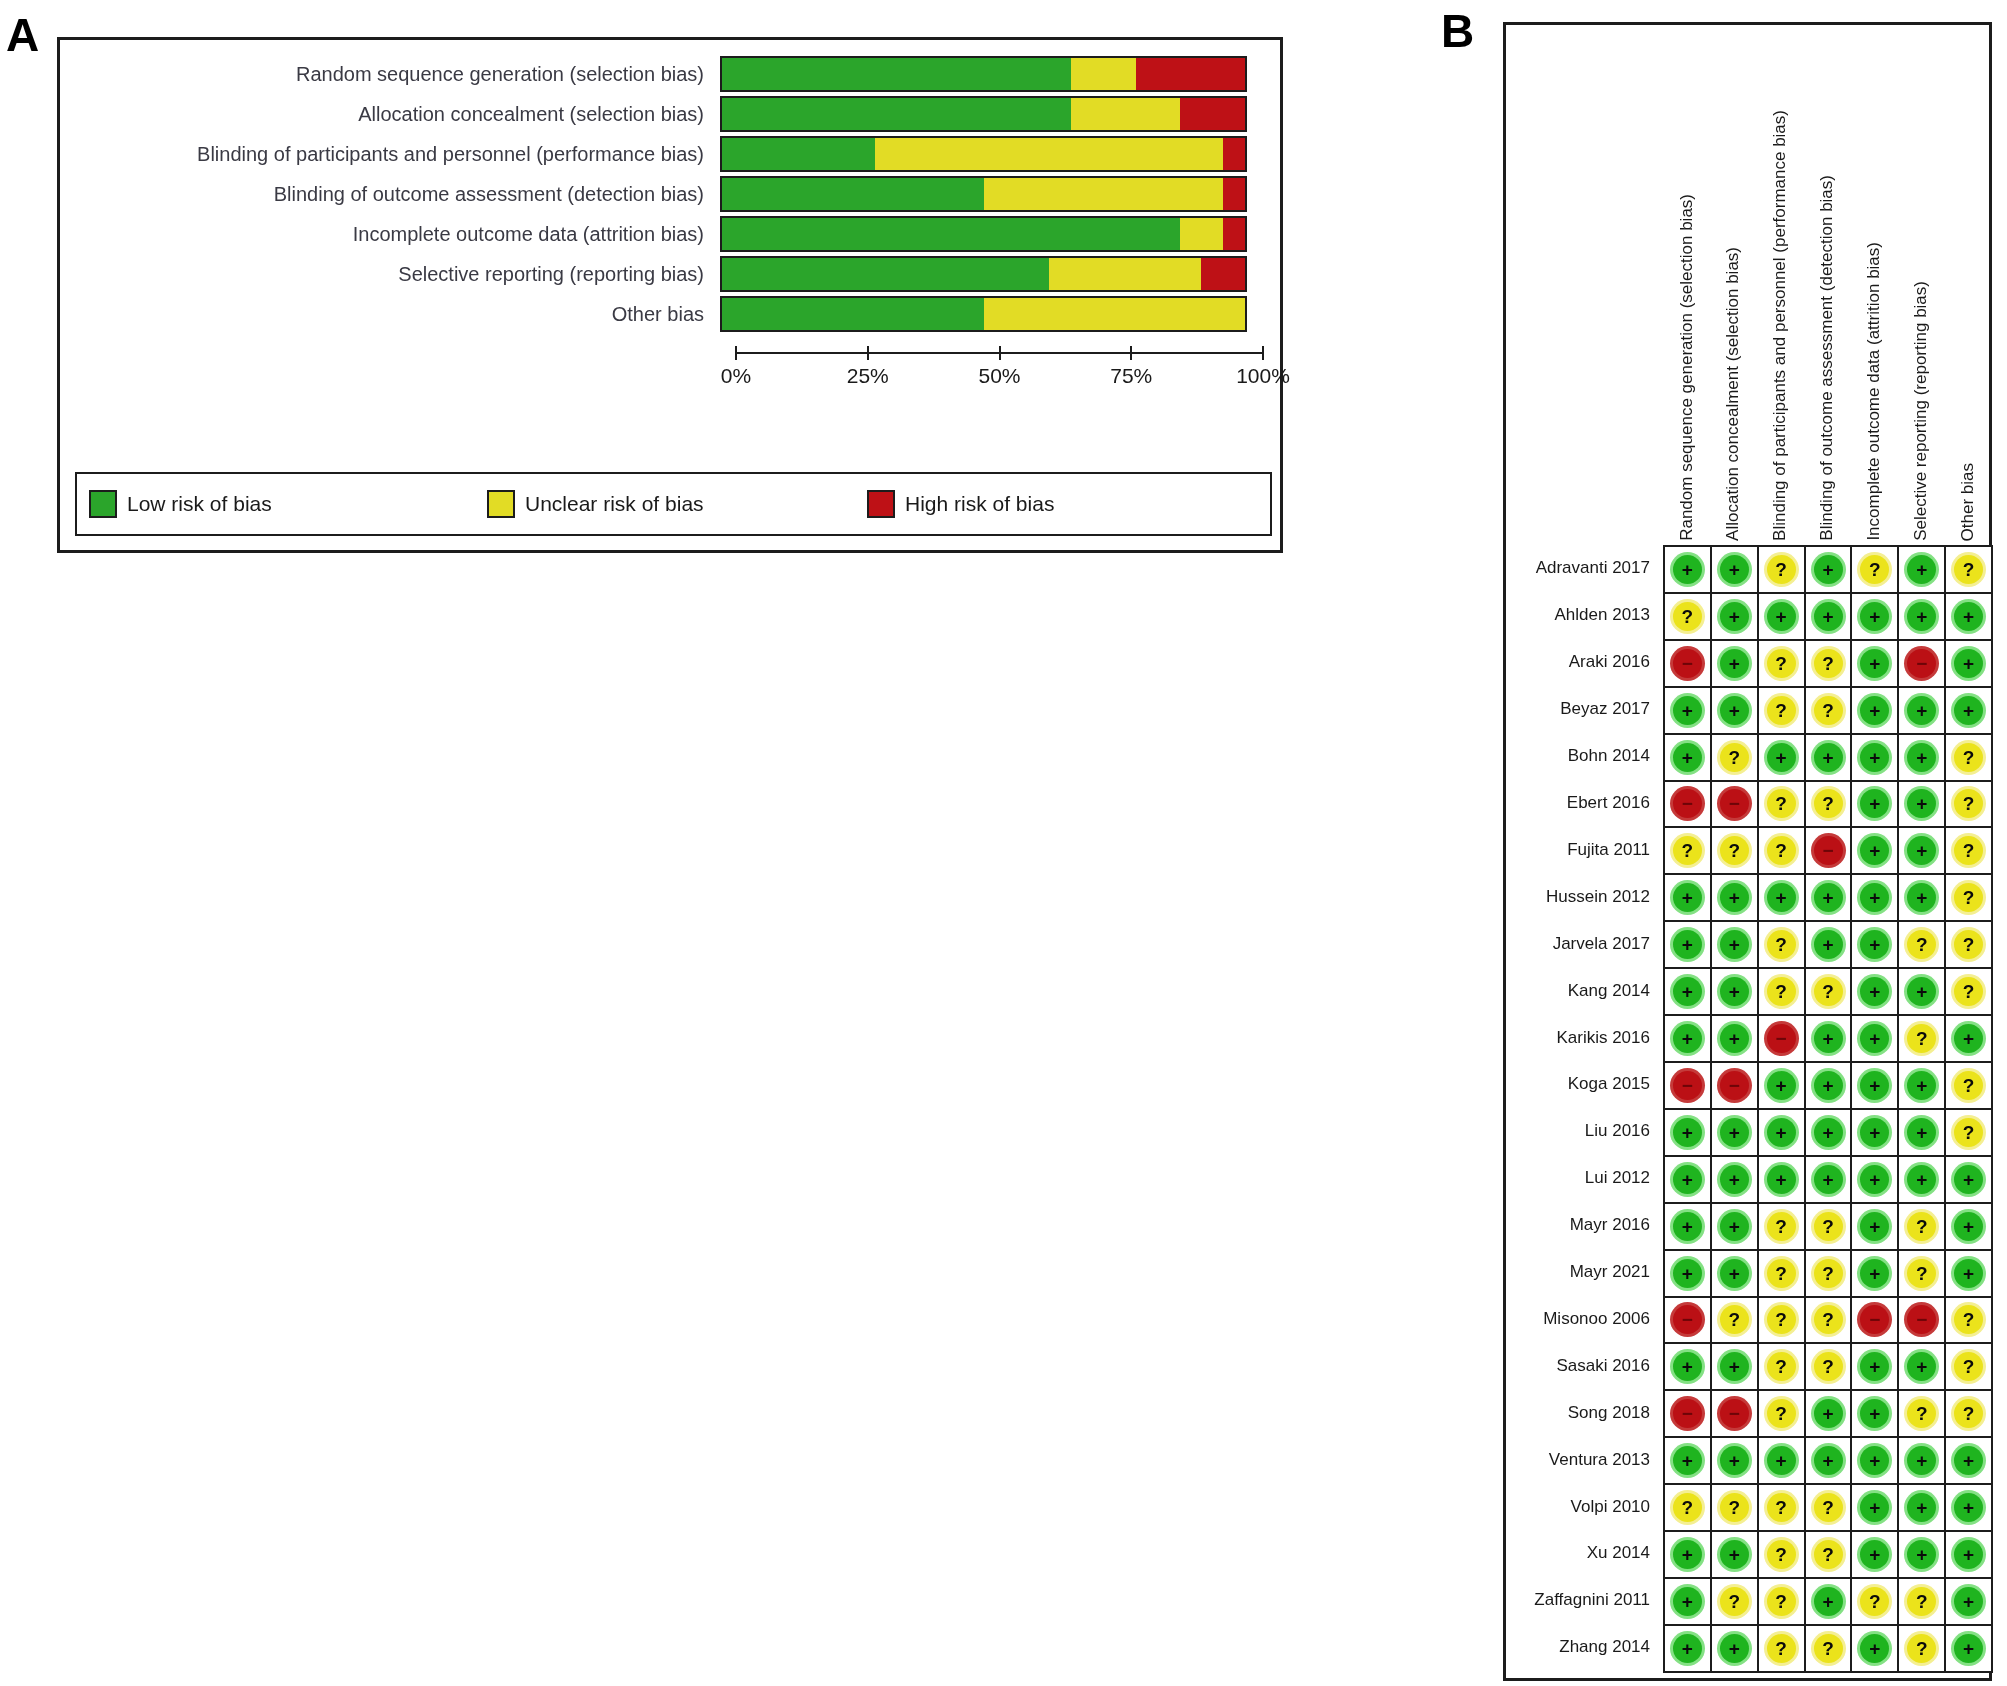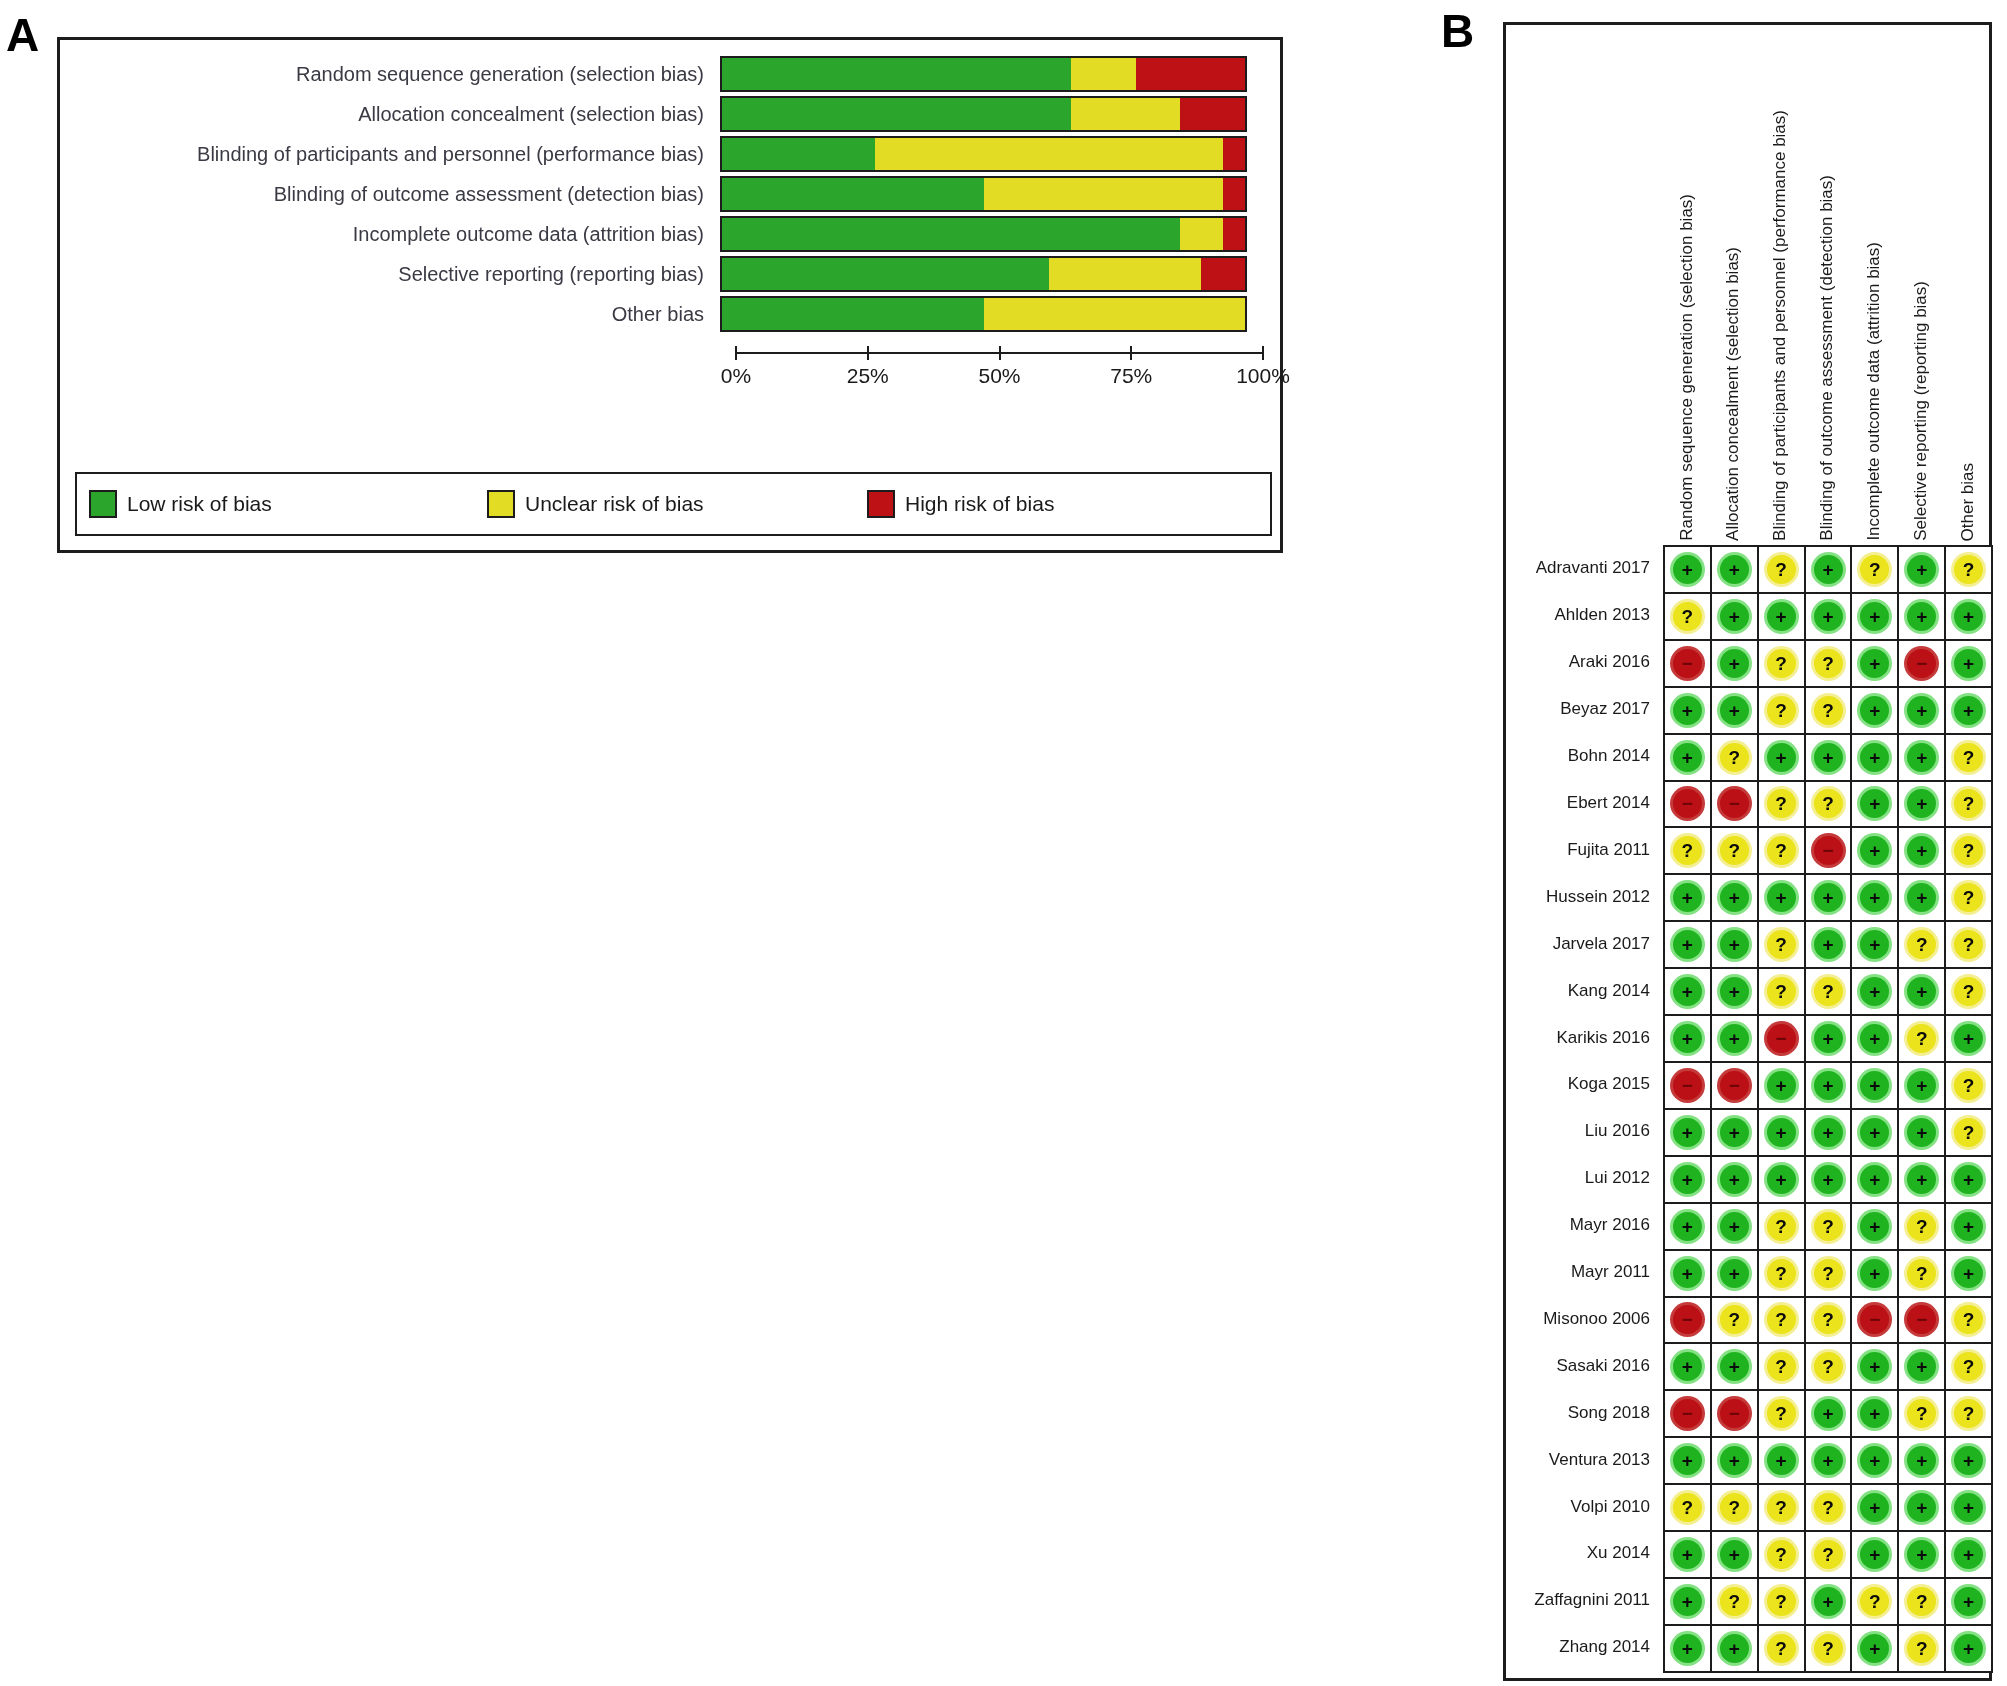--- a/index.html
+++ b/index.html
@@ -174,31 +174,31 @@
         <div class="colhead" style="left: 281.16px; width: 46.86px;">
           <span>Other bias</span>
         </div>
       </div>
     <div id="rowlabels">
         <div class="rowlabel">Adravanti 2017</div>
         <div class="rowlabel">Ahlden 2013</div>
         <div class="rowlabel">Araki 2016</div>
         <div class="rowlabel">Beyaz 2017</div>
         <div class="rowlabel">Bohn 2014</div>
-        <div class="rowlabel">Ebert 2014</div>
+        <div class="rowlabel">Ebert 2016</div>
         <div class="rowlabel">Fujita 2011</div>
         <div class="rowlabel">Hussein 2012</div>
         <div class="rowlabel">Jarvela 2017</div>
         <div class="rowlabel">Kang 2014</div>
         <div class="rowlabel">Karikis 2016</div>
         <div class="rowlabel">Koga 2015</div>
         <div class="rowlabel">Liu 2016</div>
         <div class="rowlabel">Lui 2012</div>
         <div class="rowlabel">Mayr 2016</div>
-        <div class="rowlabel">Mayr 2011</div>
+        <div class="rowlabel">Mayr 2021</div>
         <div class="rowlabel">Misonoo 2006</div>
         <div class="rowlabel">Sasaki 2016</div>
         <div class="rowlabel">Song 2018</div>
         <div class="rowlabel">Ventura 2013</div>
         <div class="rowlabel">Volpi 2010</div>
         <div class="rowlabel">Xu 2014</div>
         <div class="rowlabel">Zaffagnini 2011</div>
         <div class="rowlabel">Zhang 2014</div>
       </div>
     <div id="grid">

